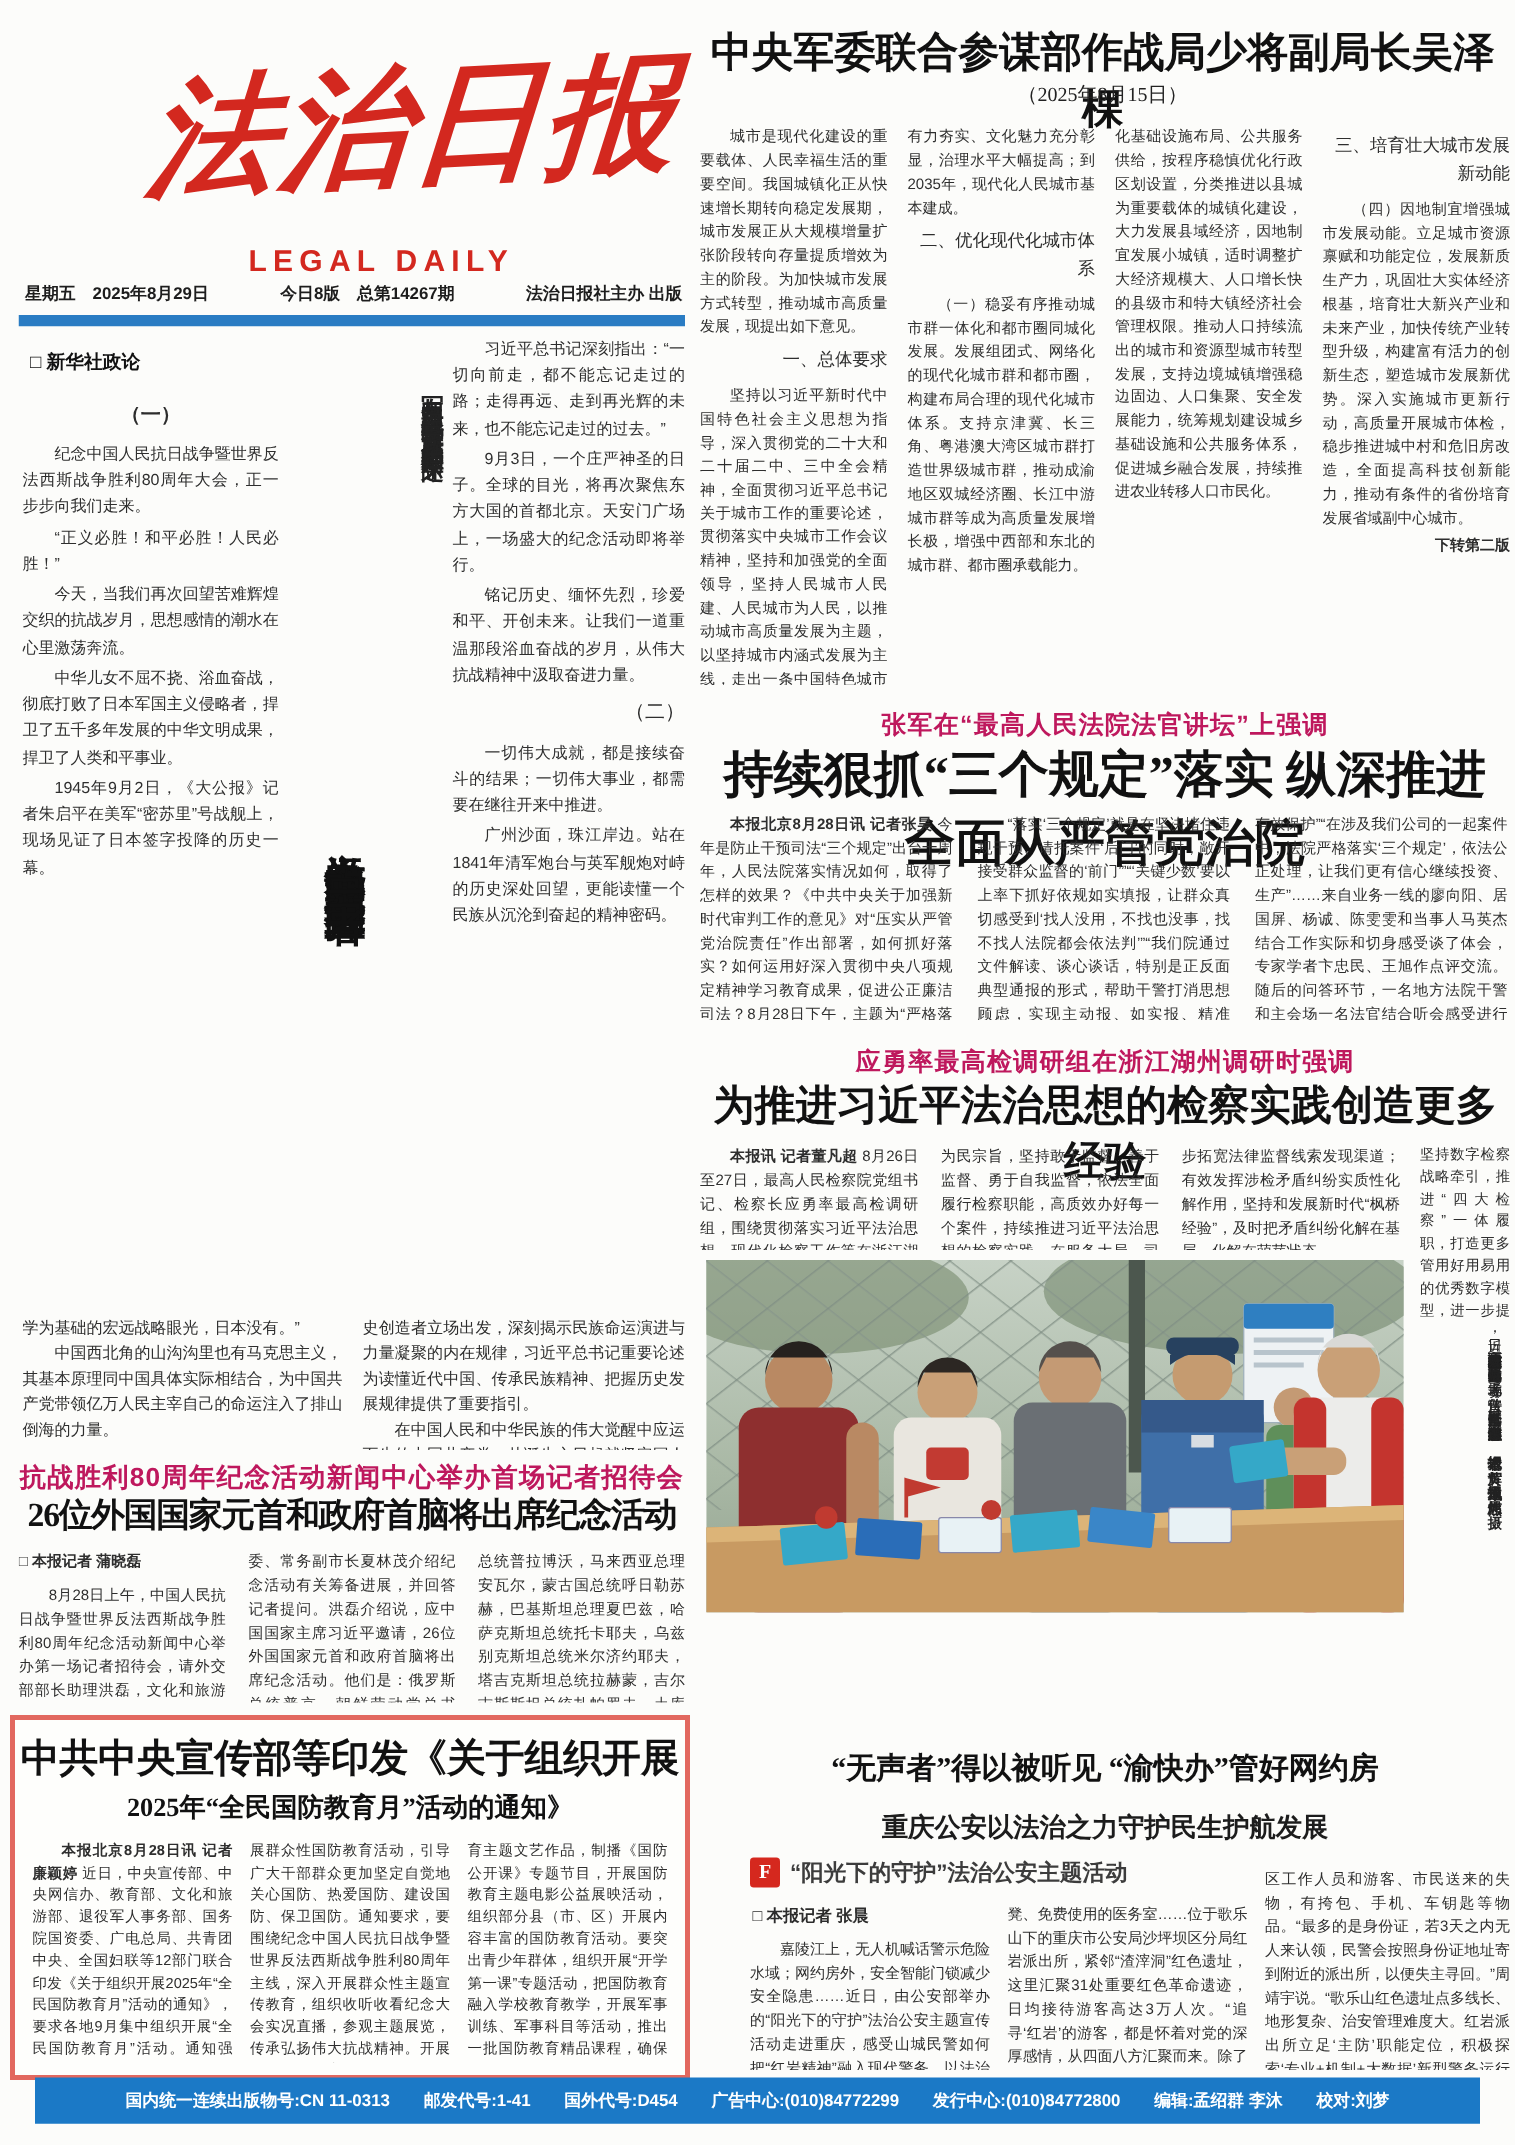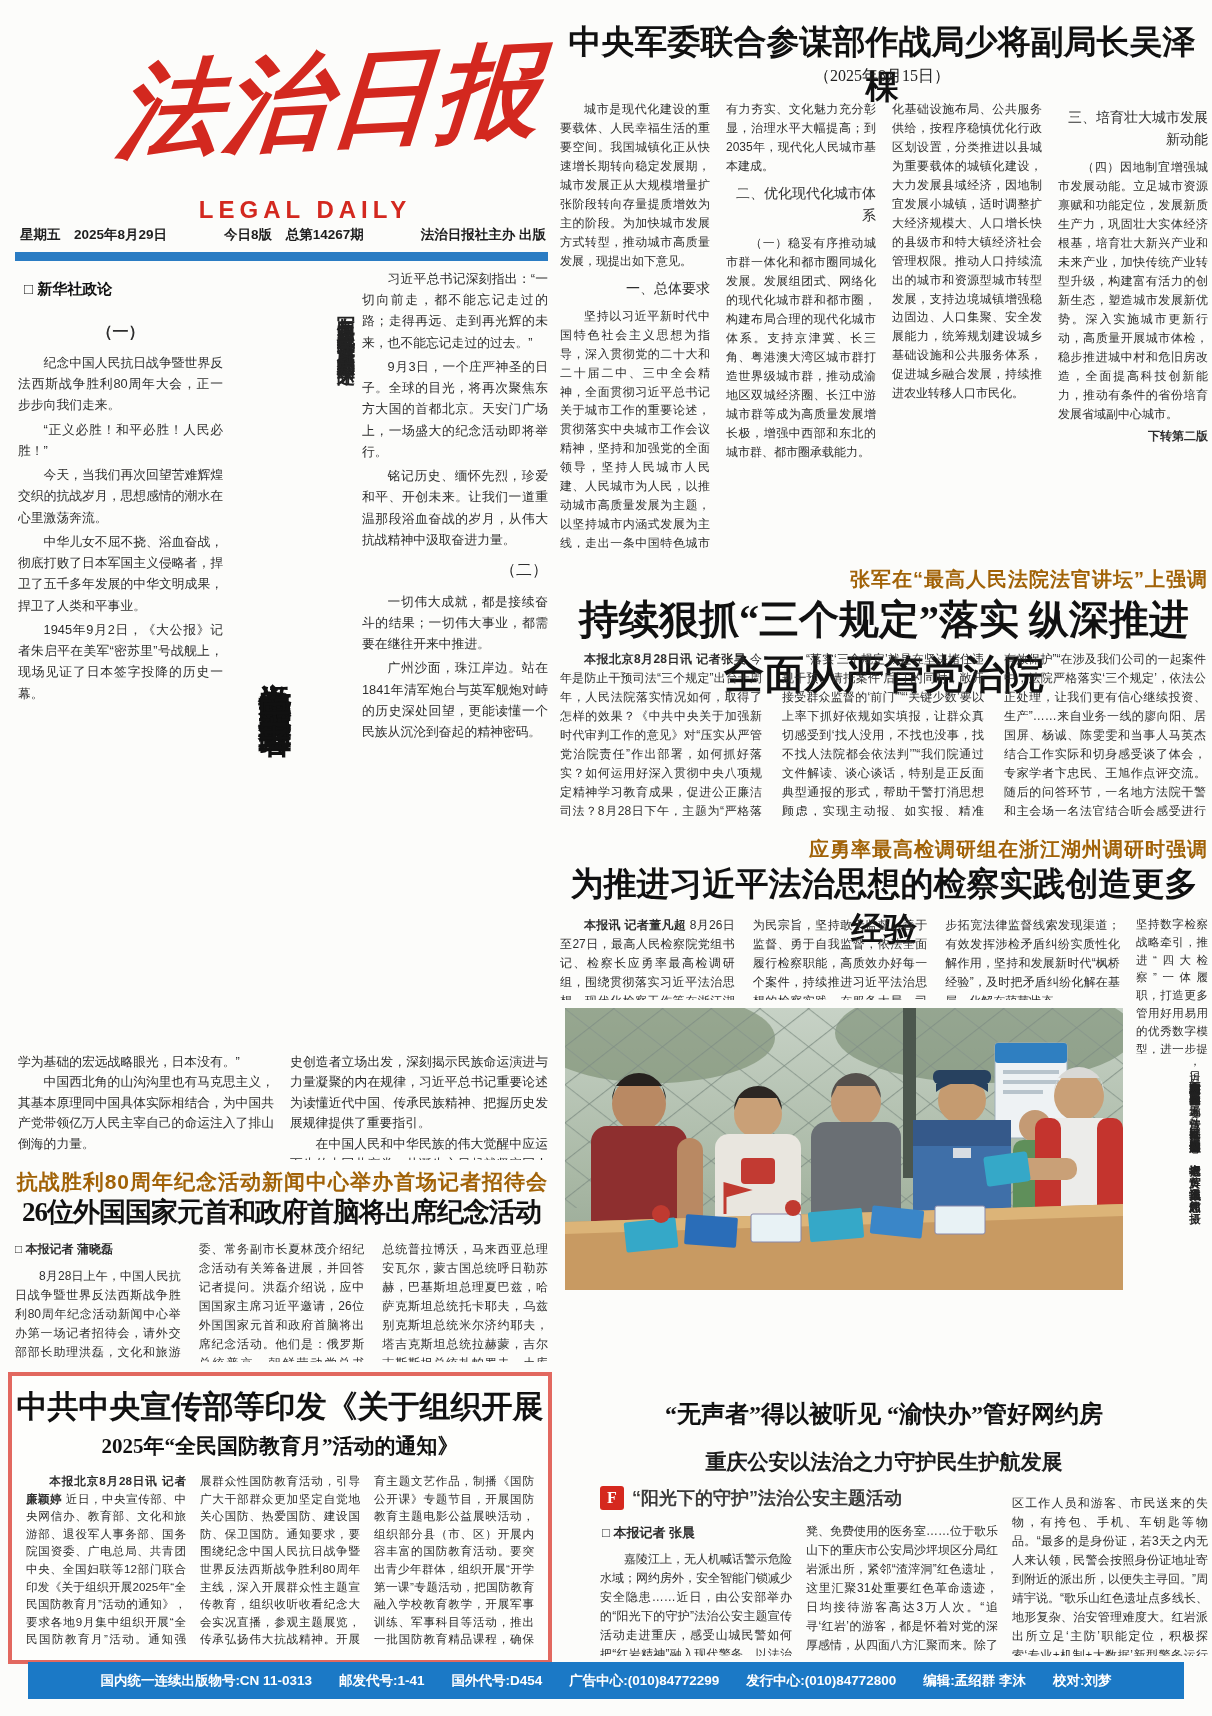--- a/index.html
+++ b/index.html
@@ -9,21 +9,21 @@
   .c{text-align:center;}
   .r{text-align:right;}
   .b{font-weight:bold;}
   .serif{font-family:"Liberation Serif","DejaVu Serif",serif;}
   .red{color:#d3281f;}
   .j{text-align:justify;}
   .col{font-size:12px;line-height:1.58;color:#2e2e2e;overflow:hidden;}
   .col .par{text-indent:2em;margin:0 0 3px 0;}
   .subhead{font-weight:normal;text-align:right;margin:7px 0;font-size:14px;
            font-family:"Liberation Serif","DejaVu Serif",serif;}
-  .kicker{font-weight:bold;font-size:20px;letter-spacing:1px;color:#a16207;text-align:right;}
+  .kicker{font-weight:bold;font-size:20px;letter-spacing:1px;color:#be185d;}
   .headline{font-family:"Liberation Serif","DejaVu Serif",serif;font-weight:900;color:#111;}
   .jump{font-weight:bold;}
   .vtext{writing-mode:vertical-rl;text-orientation:upright;}
   .brand{font-family:"DejaVu Serif","Liberation Serif",serif;font-weight:900;font-style:italic;
          color:#d3281f;transform:rotate(-3deg) skewX(-7deg);letter-spacing:2px;}
   .bluebar{background:#2a7cc3;}
   .footerbar{background:#1b79c6;color:#fff;font-weight:bold;font-size:13.5px;
              display:flex;align-items:center;justify-content:center;}
   .redbox{border:4px solid #e2685f;background:#fefefc;}
   .flogo{background:#d5281e;color:#fff;font-weight:900;display:inline-flex;

